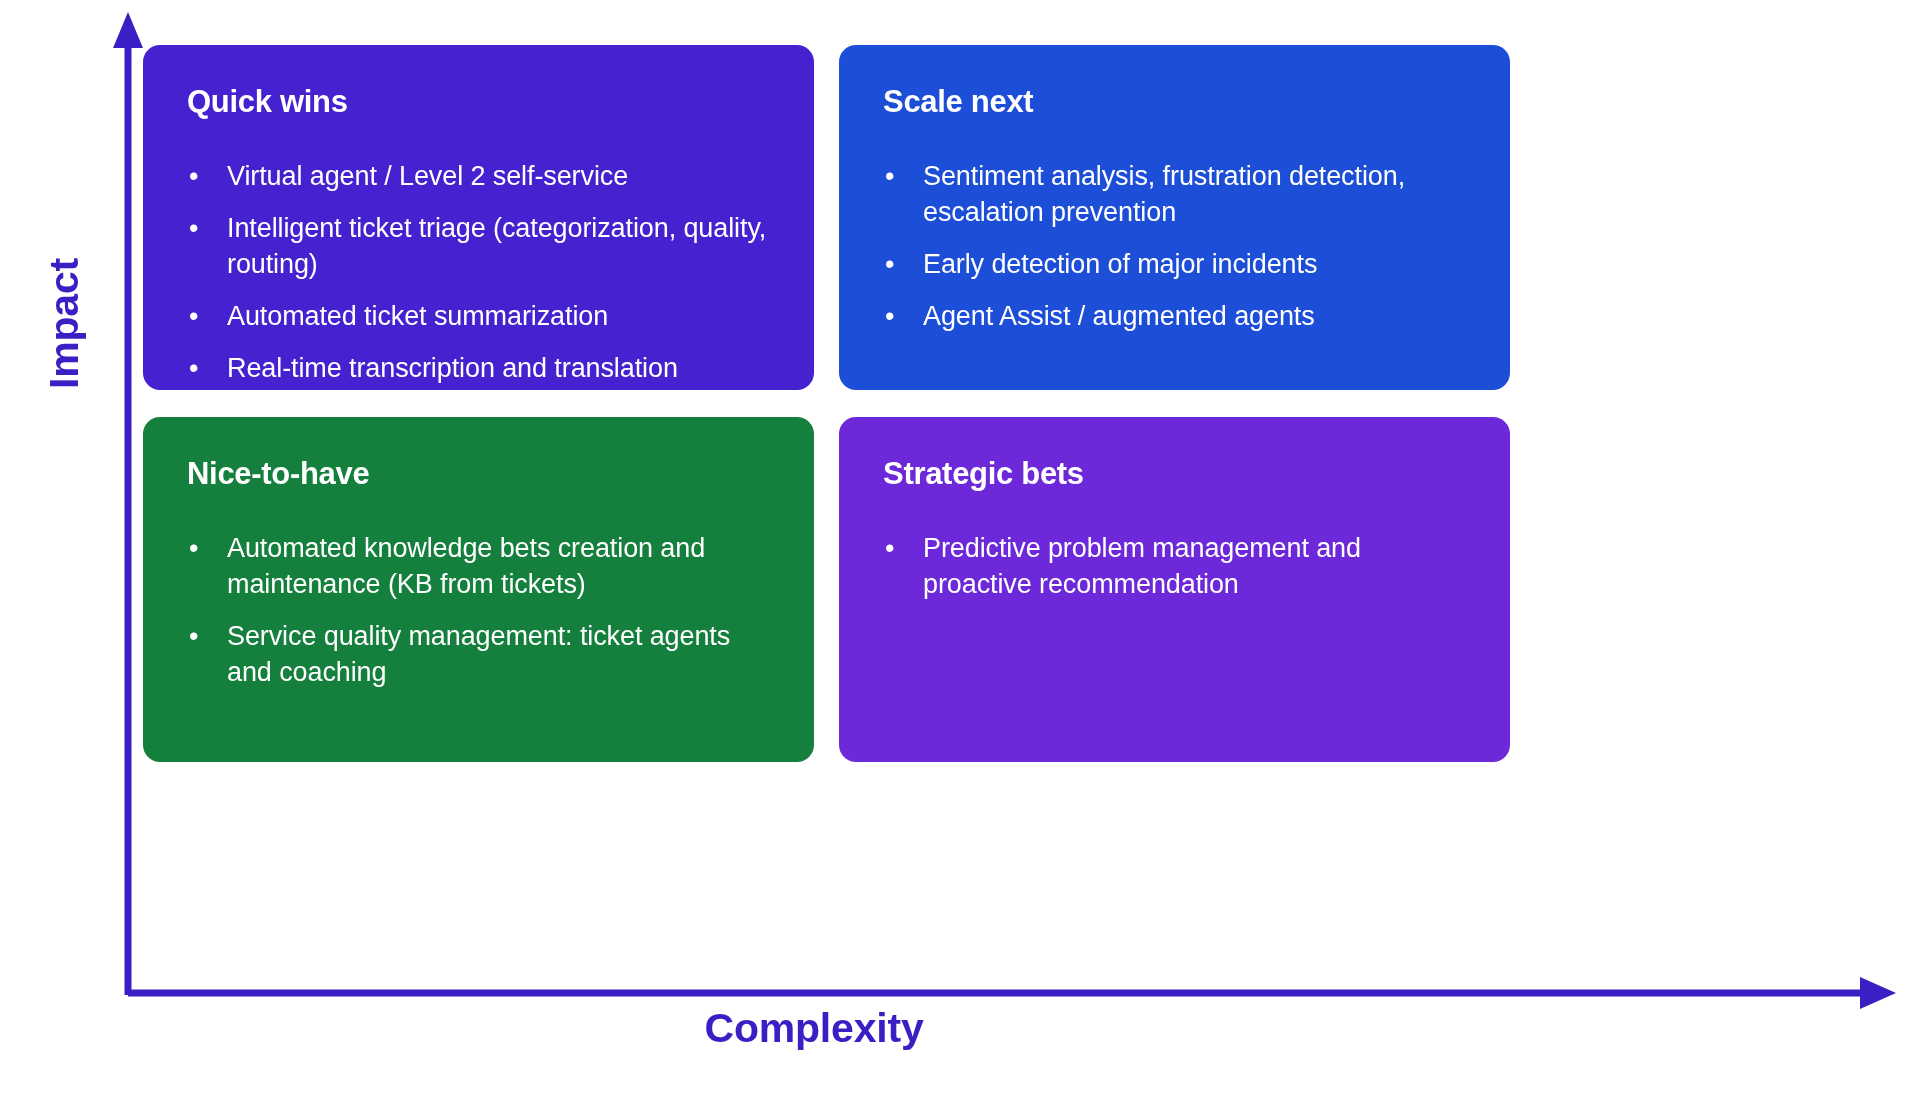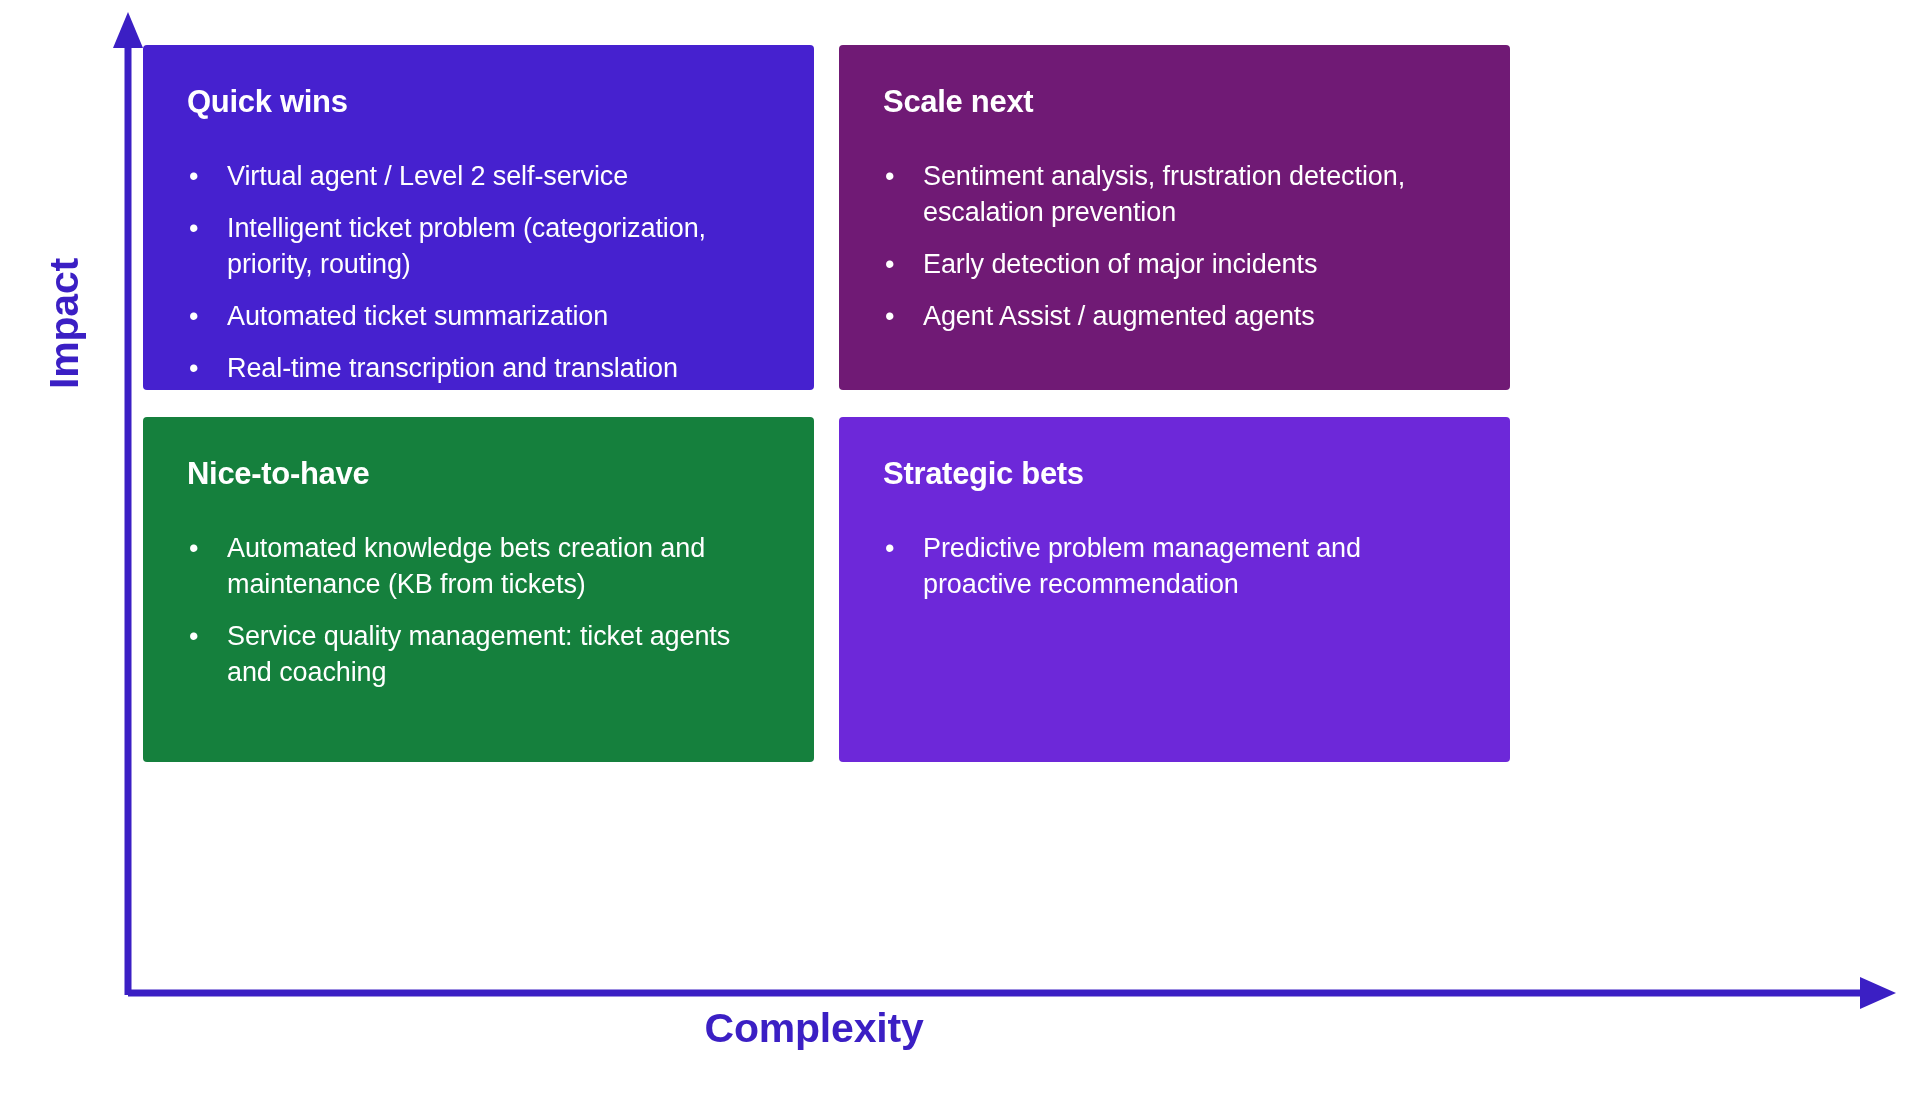--- a/index.html
+++ b/index.html
@@ -68,21 +68,21 @@
     width: 1367px;
     height: 717px;
     display: grid;
     grid-template-columns: 671px 671px;
     grid-template-rows: 345px 345px;
     column-gap: 25px;
     row-gap: 27px;
   }
 
   .quadrant {
-    border-radius: 4px;
+    border-radius: 17px;
     padding: 40px 44px 24px 44px;
     box-sizing: border-box;
     overflow: hidden;
     position: relative;
   }
 
   .quadrant-title {
     font-size: 31px;
     font-weight: 700;
     color: #ffffff;
@@ -117,21 +117,21 @@
     padding-left: 2px;
     box-sizing: border-box;
   }
 
   .bullet-text {
     flex: 1 1 auto;
   }
 
   
   .q-quick-wins     { background: #4621CF; }
-  .q-scale-next     { background: #701a75; }
+  .q-scale-next     { background: #1d4ed8; }
   .q-nice-to-have   { background: #15803d; }
   .q-strategic-bets { background: #6d28d9; }
 </style>
 </head>
 <body>
 
 <div class="matrix-canvas">
 
   <svg class="axis-svg" viewBox="0 0 1920 1103" preserveAspectRatio="none" aria-hidden="true">
 
@@ -154,21 +154,21 @@
 
     <div class="quadrant q-quick-wins">
       <div class="quadrant-title">Quick wins</div>
       <ul class="bullet-list">
         <li class="bullet-item">
           <span class="bullet-dot">•</span>
           <span class="bullet-text">Virtual agent / Level 2 self-service</span>
         </li>
         <li class="bullet-item">
           <span class="bullet-dot">•</span>
-          <span class="bullet-text">Intelligent ticket problem (categorization, priority, routing)</span>
+          <span class="bullet-text">Intelligent ticket triage (categorization, quality, routing)</span>
         </li>
         <li class="bullet-item">
           <span class="bullet-dot">•</span>
           <span class="bullet-text">Automated ticket summarization</span>
         </li>
         <li class="bullet-item">
           <span class="bullet-dot">•</span>
           <span class="bullet-text">Real-time transcription and translation</span>
         </li>
       </ul>

